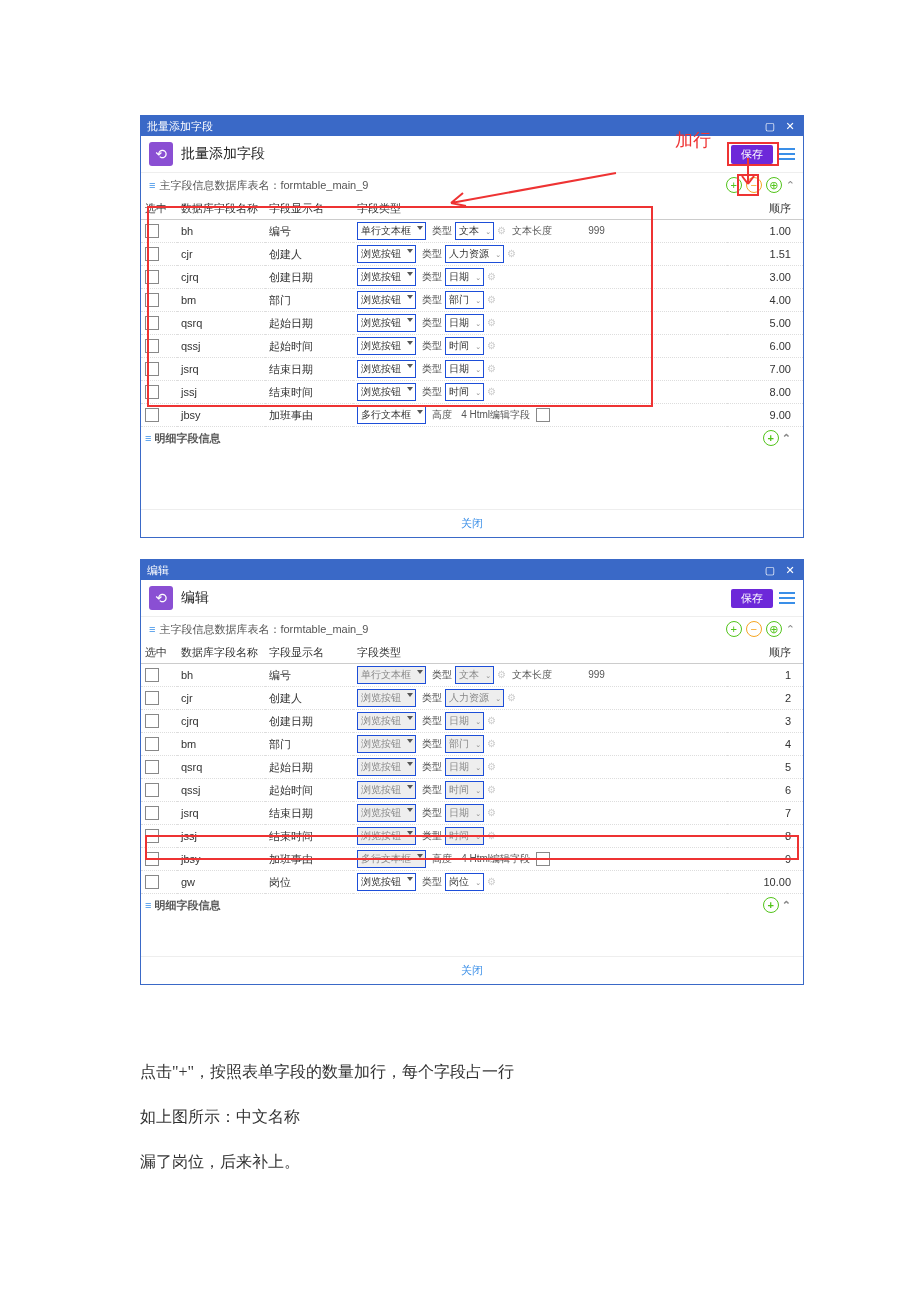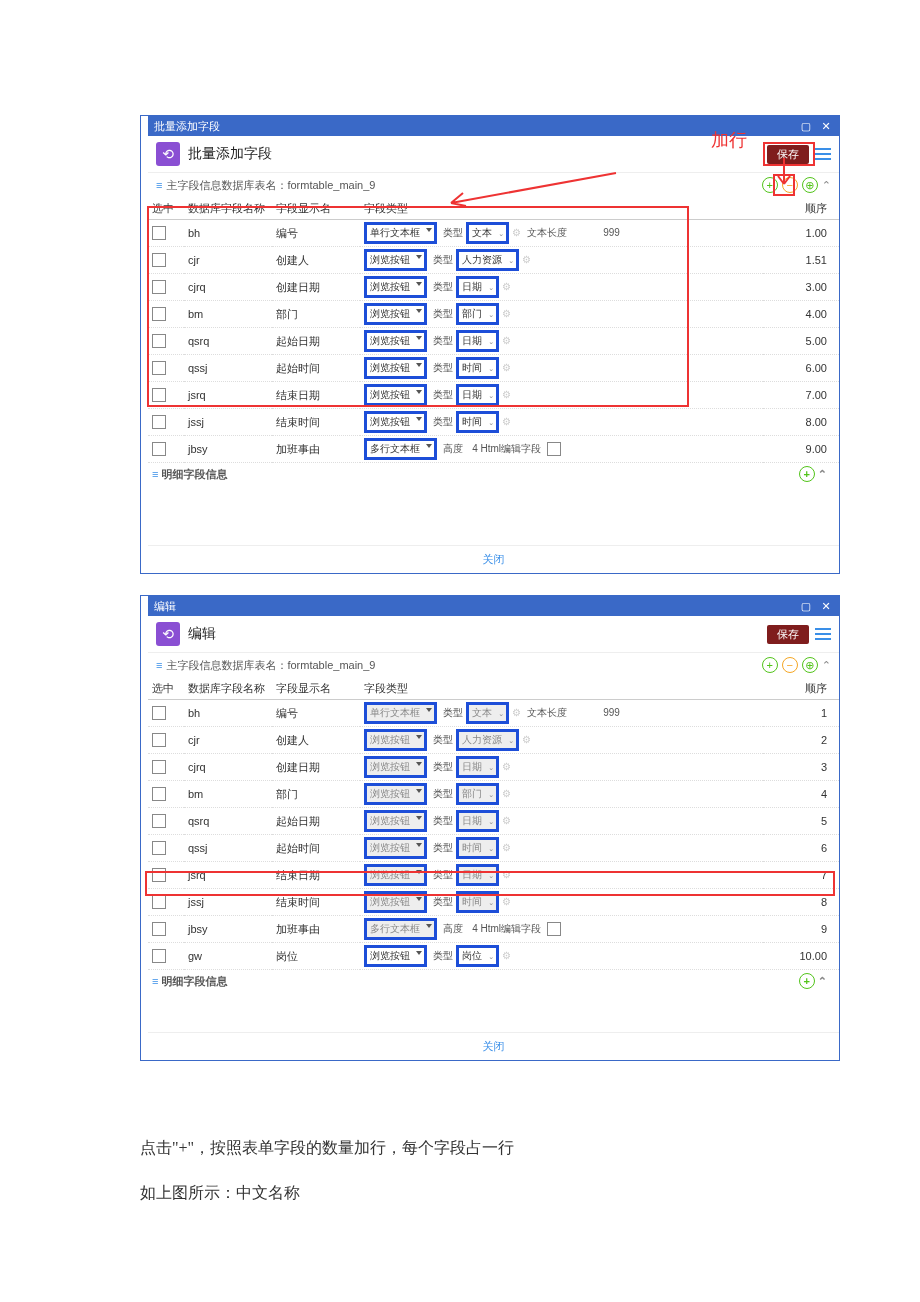--- a/index.html
+++ b/index.html
@@ -1,39 +1,39 @@
 <!DOCTYPE html>
 <html><head>
 <meta charset="utf-8">
 <style>
   body { margin:0; font-family: "Microsoft YaHei", Arial, sans-serif; background:#fff; font-size:12px; color:#333; }
   .page { width:920px; margin:0 auto; padding:115px 0 40px 0; }
-  .panel { margin:0 80px 15px 140px; border:1px solid #3a69c7; position:relative;padding-left:7px; }
+  .panel { margin:0 116px 15px 140px; border:1px solid #3a69c7; position:relative; }
   .titlebar { background:#3a69c7; color:#fff; height:20px; display:flex; align-items:center; padding:0 6px; font-size:11px; }
   .titlebar .spacer{flex:1}
   .titlebar .win-icon{width:14px;height:14px;margin-left:6px;display:flex;align-items:center;justify-content:center;font-size:11px;}
   .panel-header { display:flex; align-items:center; padding:6px 8px; position:relative; }
   .panel-header .logo { width:24px;height:24px;background:#8a4fd3;border-radius:3px;display:flex;align-items:center;justify-content:center;color:#fff;font-size:14px;margin-right:8px;}
   .panel-header .title{font-size:14px;font-weight:500;color:#222;}
   .panel-header .spacer{flex:1}
-  .save-btn{background:#7f1d1d;color:#fff;padding:2px 10px;border-radius:2px;font-size:11px;display:inline-block;}
+  .save-btn{background:#6d28d9;color:#fff;padding:2px 10px;border-radius:2px;font-size:11px;display:inline-block;}
   .menu-icon{width:16px;height:16px;margin-left:6px;color:#3a8fe8;display:flex;flex-direction:column;justify-content:space-around;}
   .menu-icon span{height:2px;background:#3a8fe8;display:block;}
   .subbar{display:flex;align-items:center;padding:4px 8px;font-size:11px;color:#555;border-top:1px solid #eee;}
   .subbar .spacer{flex:1}
   .circ{width:14px;height:14px;border-radius:50%;margin-left:4px;display:inline-flex;align-items:center;justify-content:center;font-size:11px;border:1px solid currentColor;}
   .circ.add{color:#52c41a;}
   .circ.del{color:#f5a623;}
   .circ.other{color:#52c41a;}
   .table{width:100%;border-collapse:collapse;font-size:11px;}
   .table th,.table td{padding:2px 4px;text-align:left;border-bottom:1px dotted #ddd;height:18px;vertical-align:middle;}
   .table th{color:#333;font-weight:normal;border-bottom:1px solid #ccc;}
   .table .seq{text-align:right;padding-right:12px;width:60px;}
   .cb{width:12px;height:12px;border:1px solid #888;display:inline-block;vertical-align:middle;}
-  .sel{border:3px solid #1d4ed8;padding:0 14px 0 3px;height:16px;display:inline-flex;align-items:center;position:relative;background:#fff;font-size:10px;}
+  .sel{border:1px solid #1d4ed8;padding:0 14px 0 3px;height:16px;display:inline-flex;align-items:center;position:relative;background:#fff;font-size:10px;}
   .sel.disabled{background:#eee;color:#888;}
   .sel .arr{position:absolute;right:2px;top:3px;width:0;height:0;border-left:3px solid transparent;border-right:3px solid transparent;border-top:4px solid #555;}
   .sel .arr2{position:absolute;right:2px;top:5px;font-size:7px;color:#888;}
   .gear{color:#ccc;margin-left:3px;font-size:10px;}
   .lbl{color:#555;margin:0 3px;font-size:10px;}
   .footer-row td{border-bottom:none;font-weight:bold;}
   .red-box{position:absolute;border:2px solid #e33;pointer-events:none;}
   .close-btn{text-align:center;color:#3a8fe8;padding:6px 0;font-size:11px;border-top:1px solid #eee;}
   .annotation{position:absolute;color:#e33;font-size:18px;font-weight:500;}
   .arrow-down{position:absolute;}
@@ -290,15 +290,16 @@
   <div style="height:40px"></div>
   <div class="close-btn">关闭</div>
   <div class="red-box" style="top:275px;left:4px;right:4px;height:21px"></div>
 </div>
 
 <div style="height:50px"></div>
 
 <div class="body-text">
   <div>点击"+"，按照表单字段的数量加行，每个字段占一行</div>
   <div>如上图所示：中文名称</div>
+  <div>漏了岗位，后来补上。</div>
 </div>
 
 </div>
 
 </body></html>

